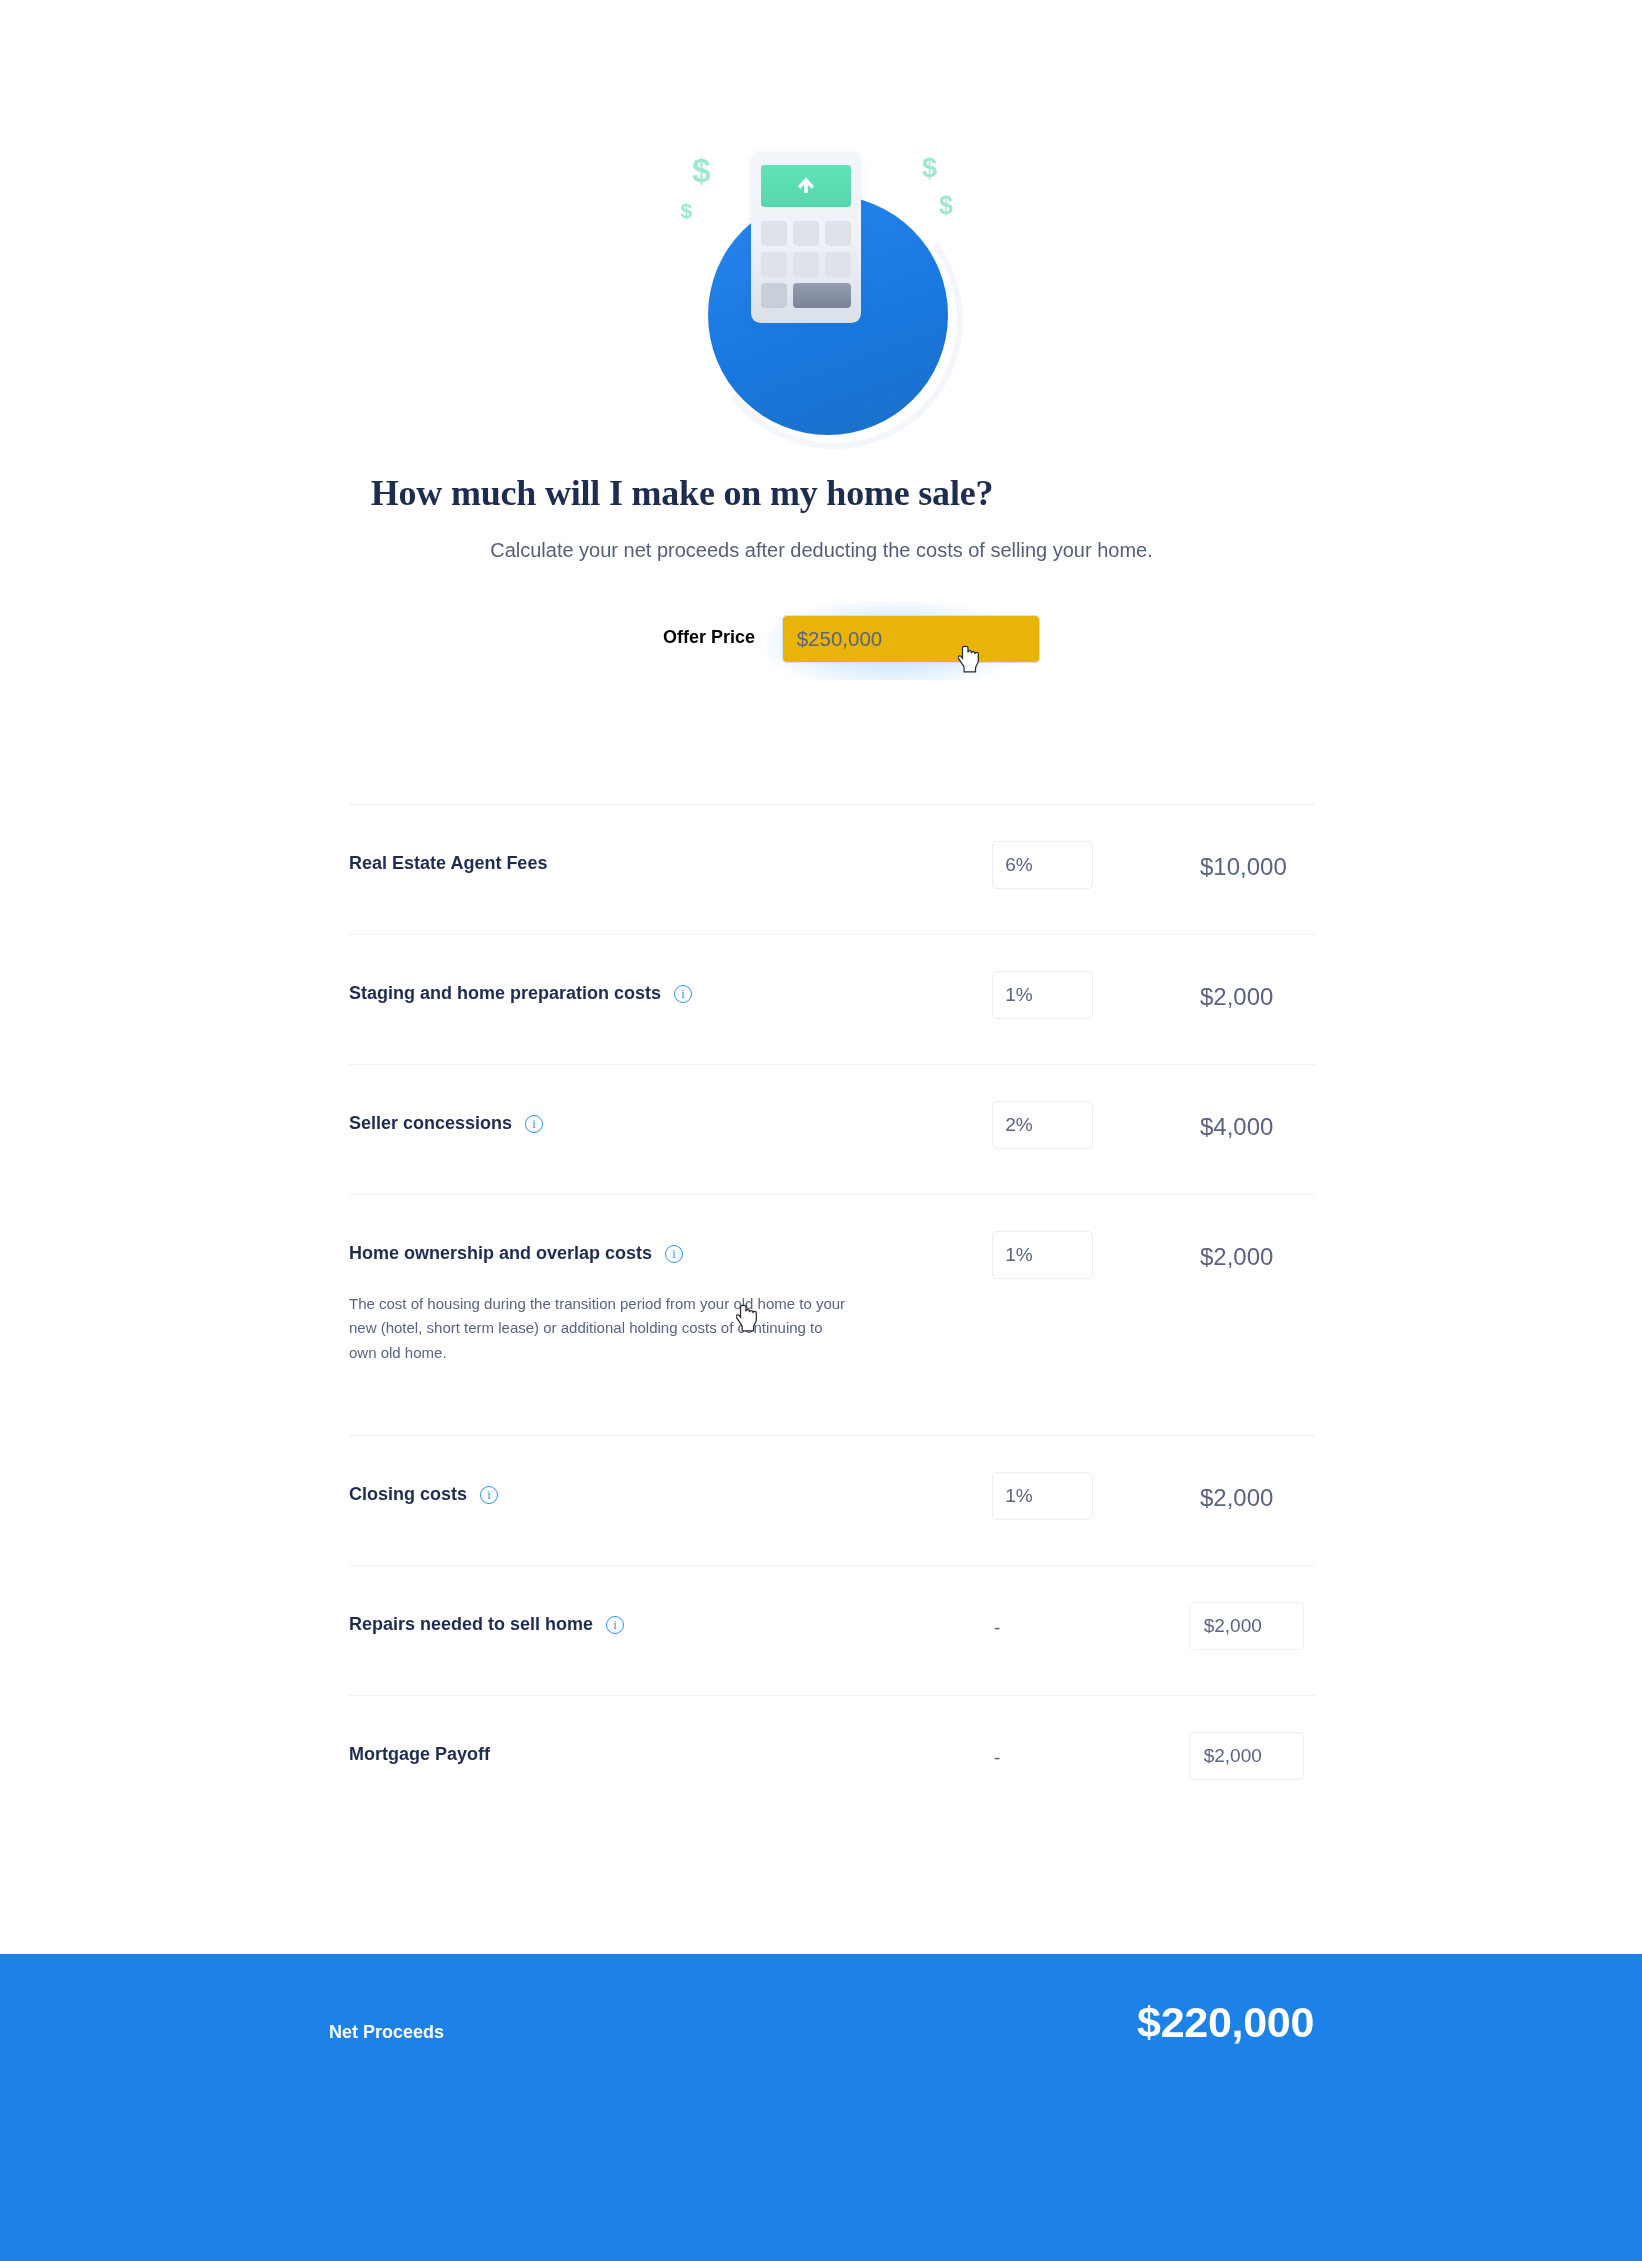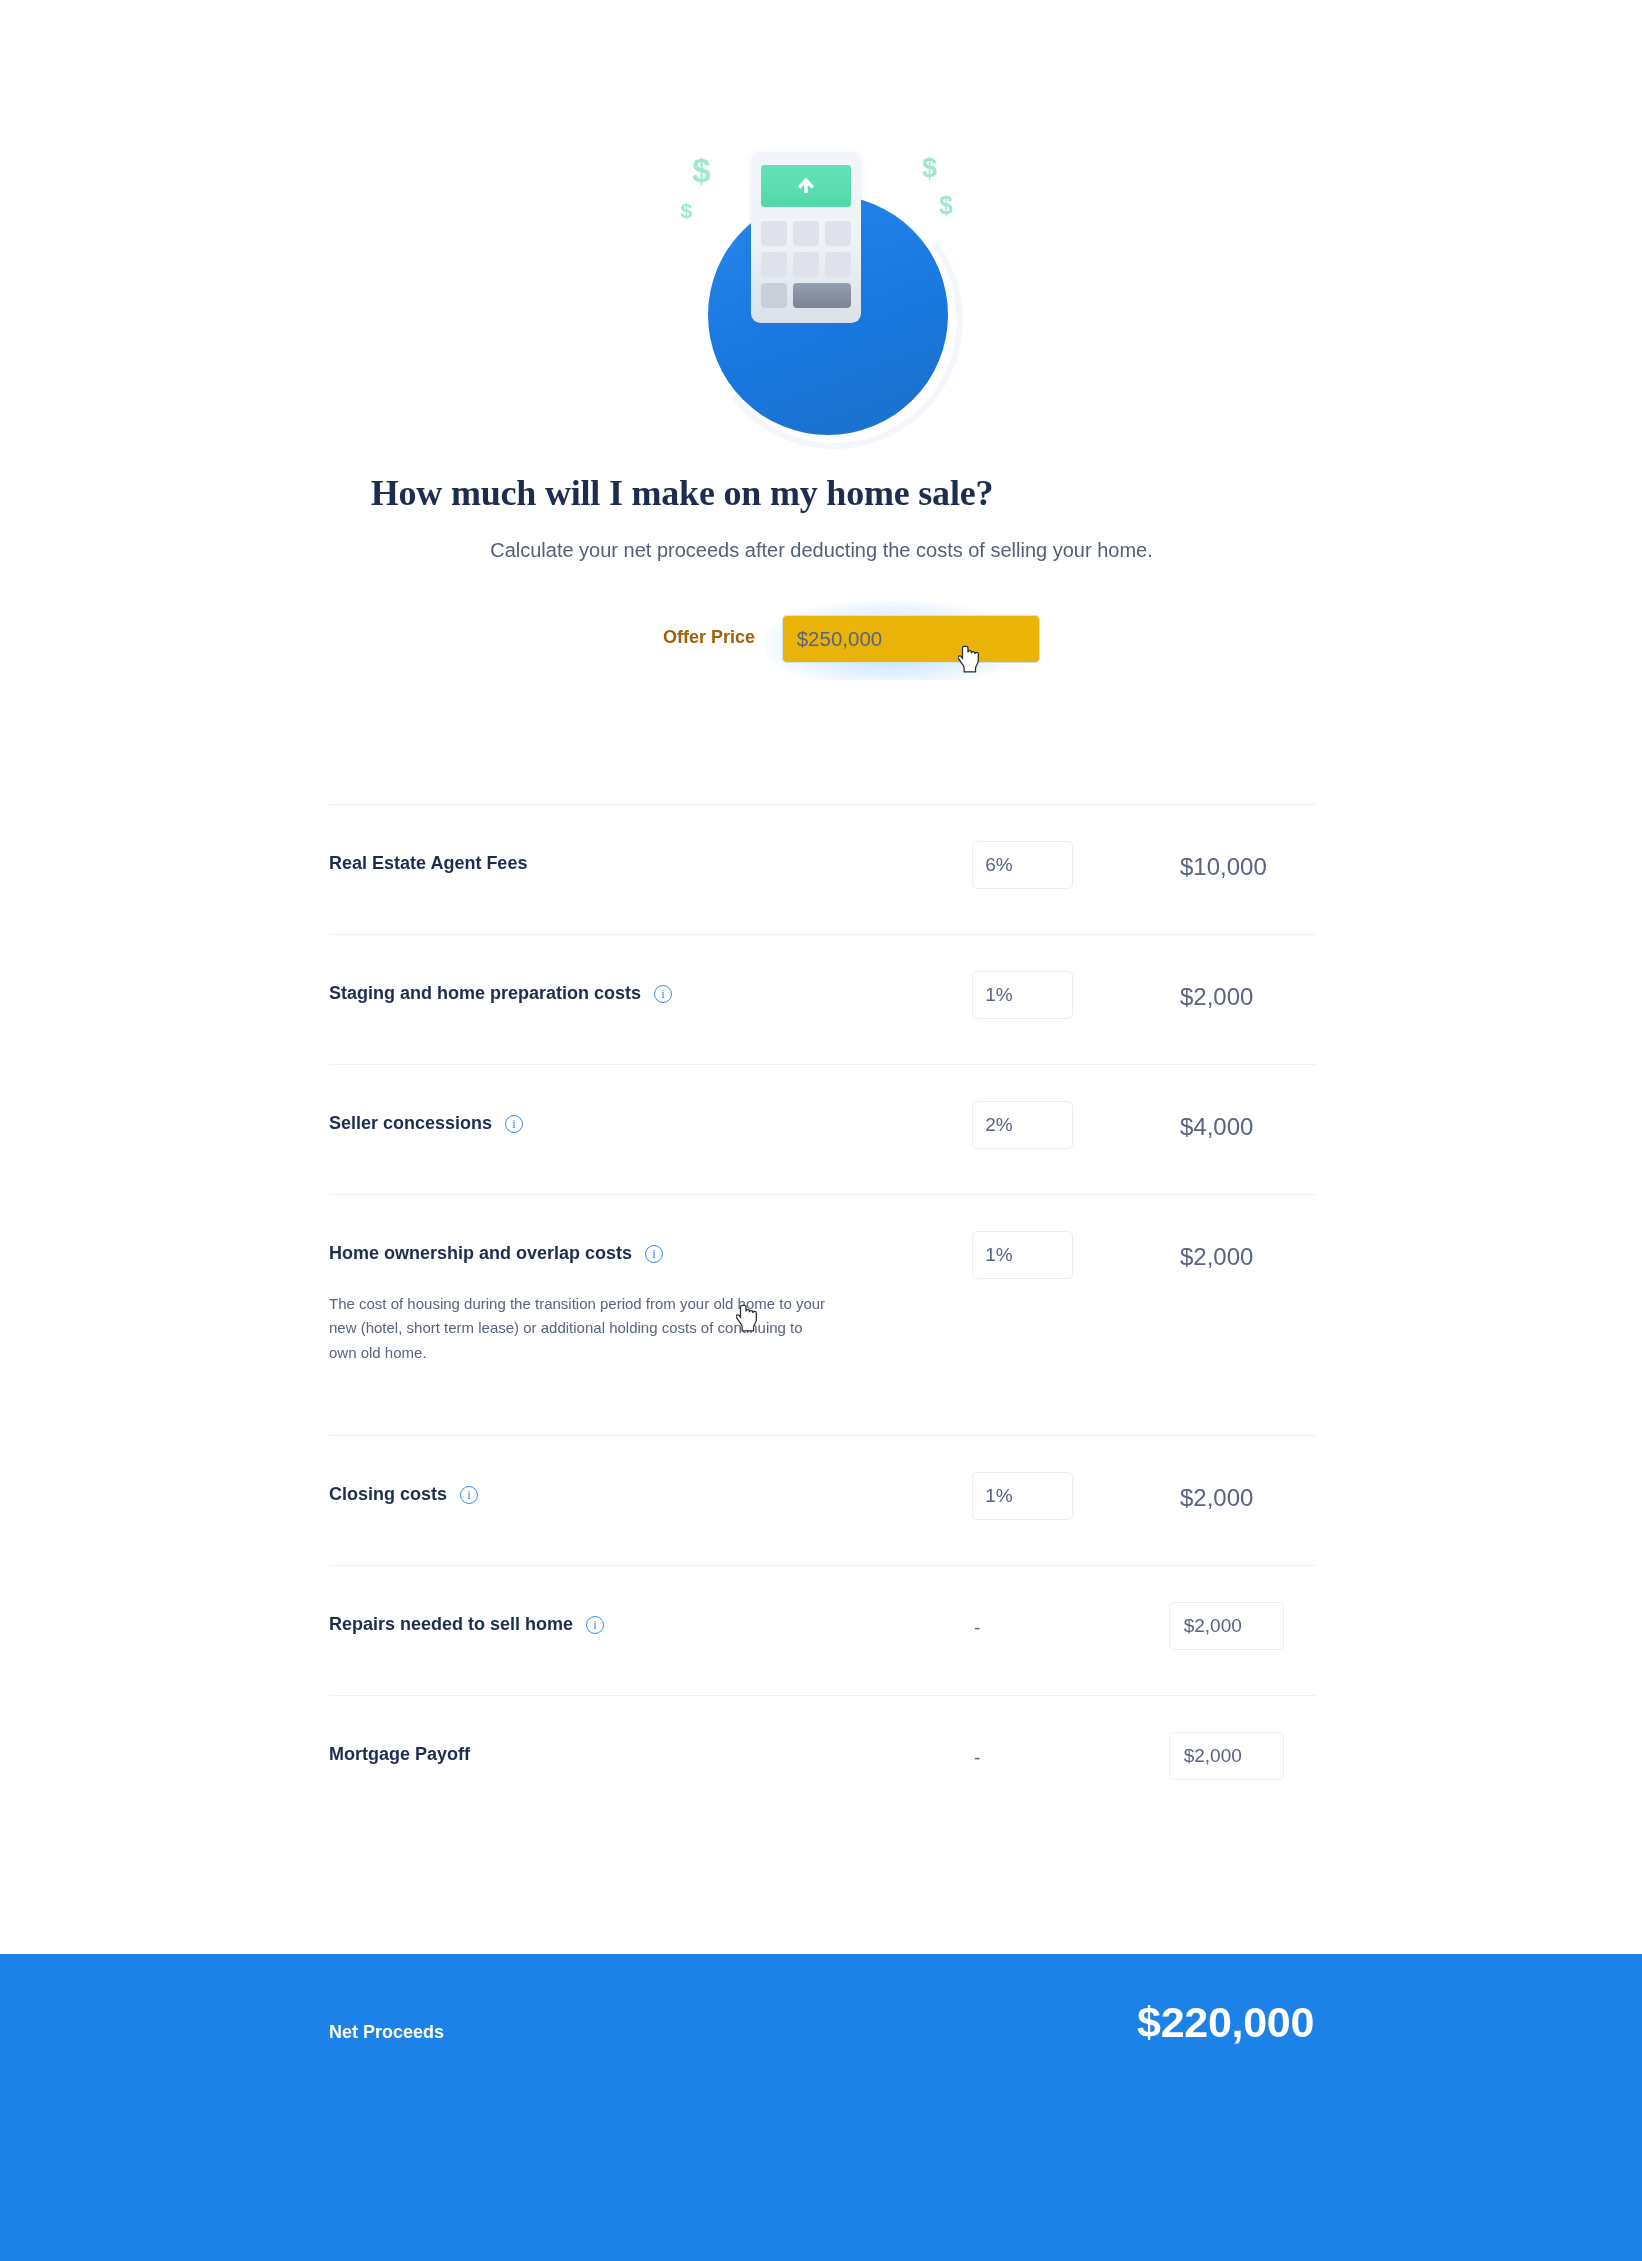--- a/index.html
+++ b/index.html
@@ -140,21 +140,21 @@
     height: 51px;
   }
   .offer-label {
     position: absolute;
     left: 645px;
     top: 12.3px;
     width: 110px;
     text-align: right;
     font-size: 18px;
     font-weight: 700;
-    color: #a16207;
+    color: #000000;
   }
   .offer-input-wrap {
     position: absolute;
     left: 782px;
     top: 0;
     width: 219px;
     height: 49px;
   }
   .offer-glow {
     position: absolute;
@@ -205,20 +205,21 @@
     color: #5a6480;
     font-weight: 400;
   }
   .th-cat { left: 0; }
   .th-pct { left: 640px; }
   .th-amt { left: 851px; }
 
   .row {
     position: relative;
     border-top: 1.4px solid #eef0f3;
+    margin-left: 20px;
   }
   .row-inner {
     position: relative;
     height: 129px;
   }
   .row.tall .row-inner { height: 240px; }
 
   .cell-label {
     position: absolute;
     left: 0;

